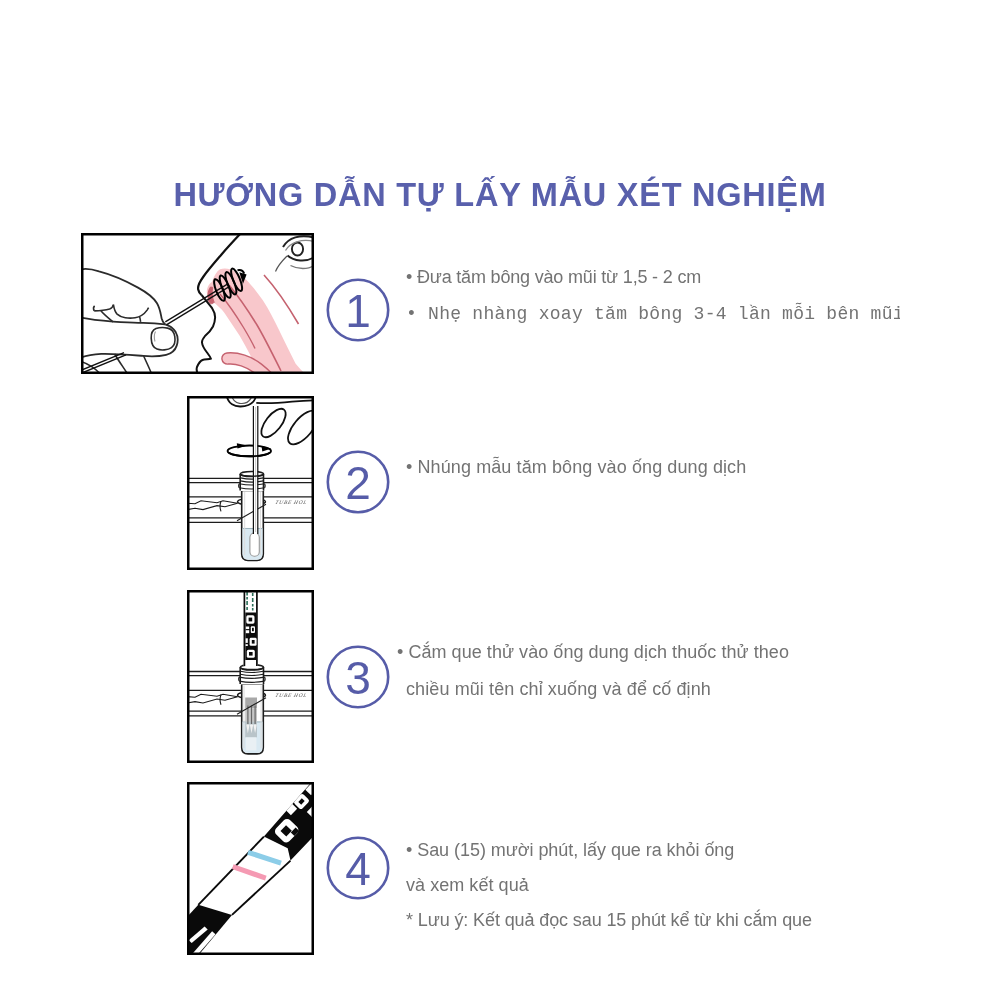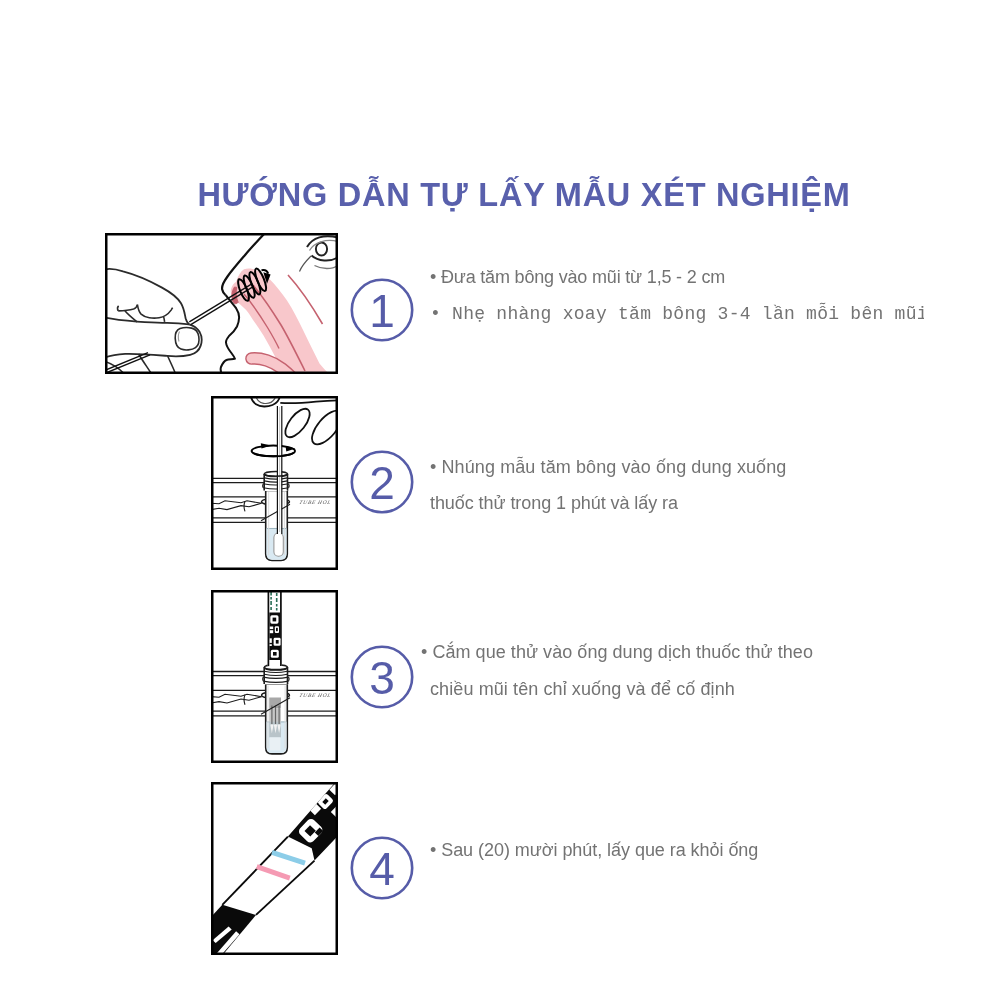--- a/index.html
+++ b/index.html
@@ -1,17 +1,17 @@
 <!DOCTYPE html>
 <html><head>
 <meta charset="utf-8">
 <style>
   html,body{margin:0;padding:0;background:#fff;}
   #page{position:relative;width:900px;height:1000px;background:#fff;overflow:hidden;
-        font-family:"Liberation Sans", sans-serif;margin-left:24px;}
+        font-family:"Liberation Sans", sans-serif;}
   .t{position:absolute;white-space:nowrap;color:#737373;font-size:18px;line-height:26.3px;}
   .ttl{position:absolute;width:1000px;text-align:center;color:#5960AC;font-weight:bold;}
 </style>
 </head>
 <body>
 <div id="page">
 
   <div class="ttl" style="top:176.6px;font-size:32.5px;letter-spacing:0.75px;">HƯỚNG DẪN TỰ LẤY MẪU XÉT NGHIỆM</div>
 
   <svg style="position:absolute;left:81px;top:233px" width="233" height="141" viewBox="0 0 233 141">
@@ -155,23 +155,22 @@
     </g>
 
     <rect x="1.25" y="1.25" width="124.5" height="171.5" fill="none" stroke="#000" stroke-width="2.5"></rect>
   </svg>
 
   <svg style="position:absolute;left:325px;top:449px" width="66" height="66" viewBox="0 0 66 66">
     <circle cx="33" cy="33" r="30.2" fill="none" stroke="#565CA8" stroke-width="2.6"></circle>
     <text x="33" y="50" text-anchor="middle" font-size="46" fill="#565CA8">2</text>
   </svg>
 
-  <div class="t" style="left:406px;top:454.1px;letter-spacing:0.10px;">• Nhúng mẫu tăm bông vào ống dung xuống</div>
-
-  <div class="t" style="left:406px;top:490.1px;letter-spacing:-0.07px;">thuốc thử trong 1 phút và lấy ra</div>
+  <div class="t" style="left:406px;top:454.1px;letter-spacing:0.10px;">• Nhúng mẫu tăm bông vào ống dung dịch</div>
+
 
   <svg style="position:absolute;left:187px;top:590px" width="127" height="173" viewBox="0 0 127 173">
 
     <g stroke="#1c1c1c" fill="none" stroke-width="1.3">
       <path d="M0,81.5 H127"></path>
       <path d="M0,85.7 H127"></path>
     </g>
 
     <path d="M0,100.3 H127" stroke="#1c1c1c" stroke-width="1.2" fill="none"></path>
 
@@ -320,17 +319,19 @@
     </g>
 
     <rect x="1.25" y="1.25" width="124.5" height="170.5" fill="none" stroke="#000" stroke-width="2.5"></rect>
   </svg>
 
   <svg style="position:absolute;left:325px;top:835px" width="66" height="66" viewBox="0 0 66 66">
     <circle cx="33" cy="33" r="30.2" fill="none" stroke="#565CA8" stroke-width="2.6"></circle>
     <text x="33" y="50" text-anchor="middle" font-size="46" fill="#565CA8">4</text>
   </svg>
 
-  <div class="t" style="left:406px;top:836.7px;letter-spacing:-0.05px;">• Sau (20) mười phút, lấy que ra khỏi ống</div>
-
-
+  <div class="t" style="left:406px;top:836.7px;letter-spacing:-0.05px;">• Sau (15) mười phút, lấy que ra khỏi ống</div>
+
+  <div class="t" style="left:406px;top:871.7px;letter-spacing:0.05px;">và xem kết quả</div>
+
+  <div class="t" style="left:406px;top:907.2px;letter-spacing:-0.11px;">* Lưu ý: Kết quả đọc sau 15 phút kể từ khi cắm que</div>
 
 </div>
 
 </body></html>

